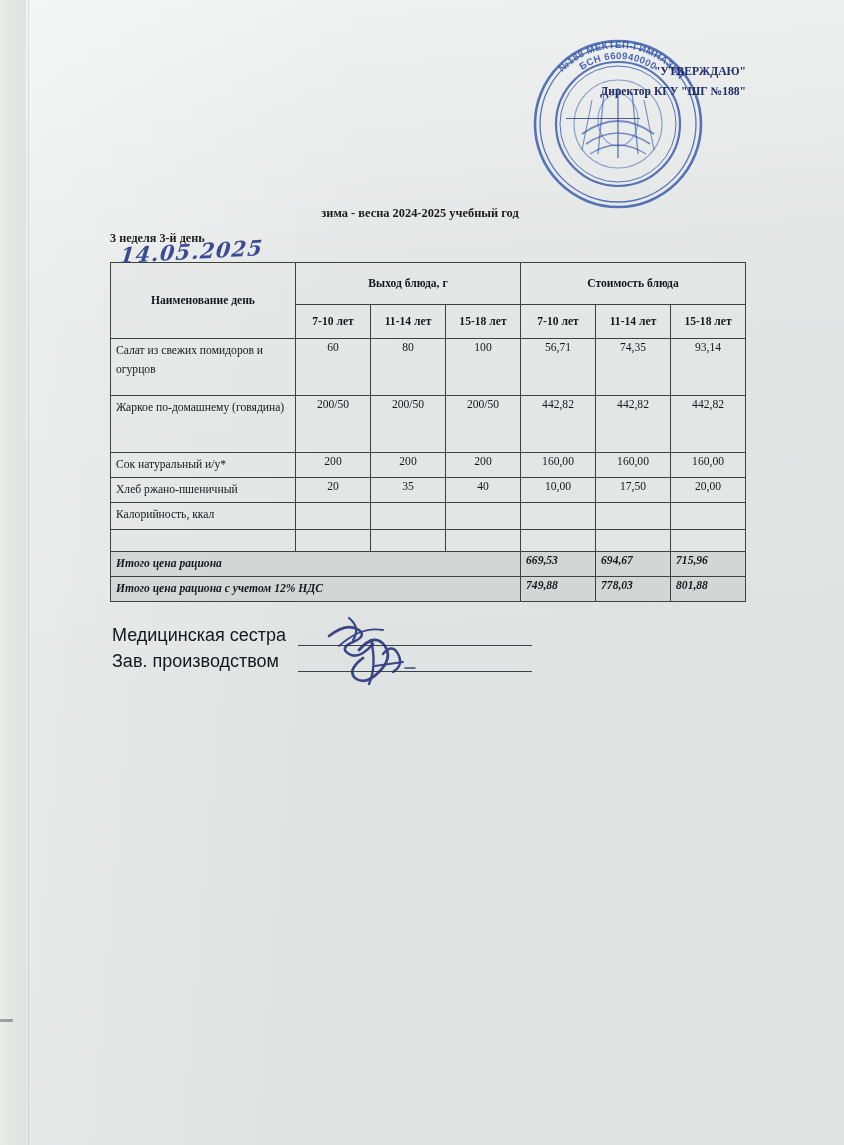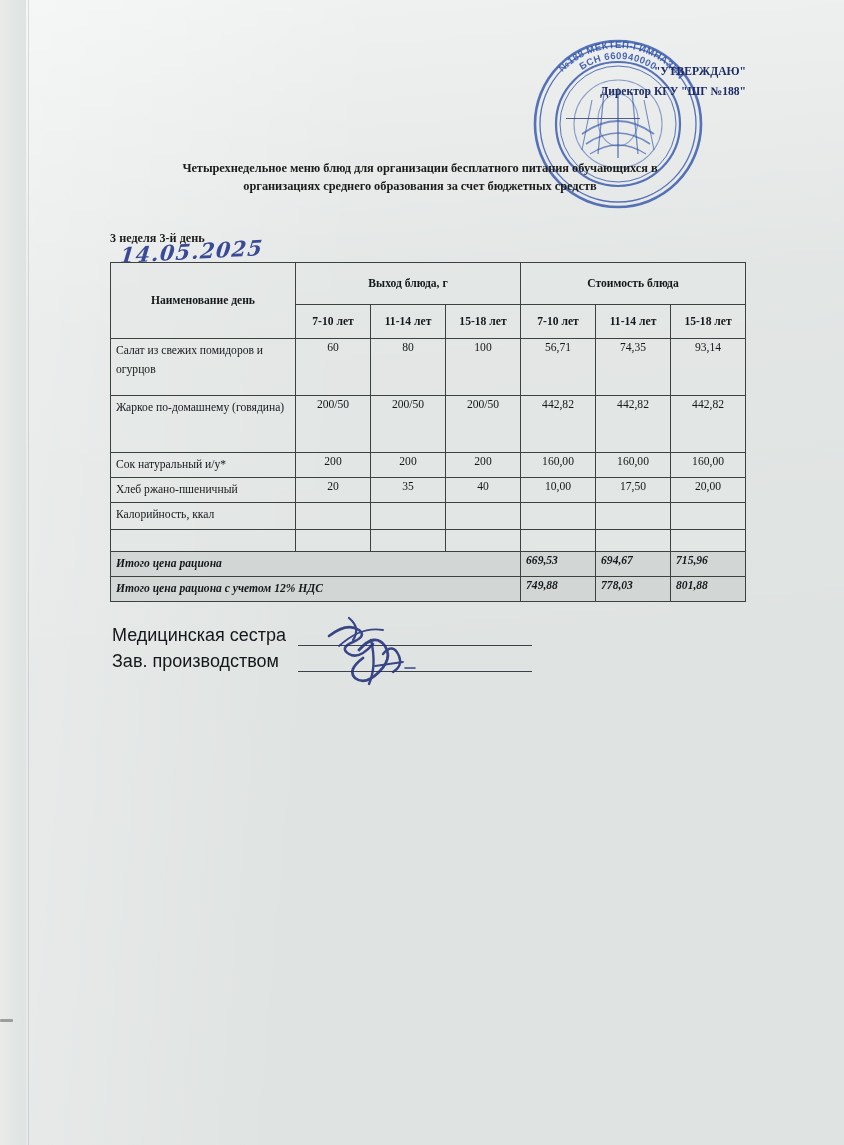--- a/index.html
+++ b/index.html
@@ -269,24 +269,21 @@
       </g>
     </svg>
   </div>
 
   <div id="approval-block">
     <div class="ap-line">"УТВЕРЖДАЮ"</div>
     <div class="ap-line">Директор КГУ "ШГ №188"</div>
   </div>
   <div id="director-sign-line"></div>
 
-  <div id="doc-title-block">
-    <div class="title-line">Четырехнедельное меню блюд для организации бесплатного питания обучающихся в</div>
-    <div class="title-line">организациях среднего образования за счет бюджетных средств</div>
-  </div>
+  <div id="doc-subtitle">зима - весна 2024-2025 учебный год</div>
 
   <div id="week-day-label">3 неделя 3-й день</div>
   <div id="handwritten-date" class="handwriting">14.05.2025</div>
 
   <div id="menu-table-wrap">
     <table id="menu-table">
       <colgroup>
         <col style="width:185px">
         <col style="width:75px">
           <col style="width:75px">

